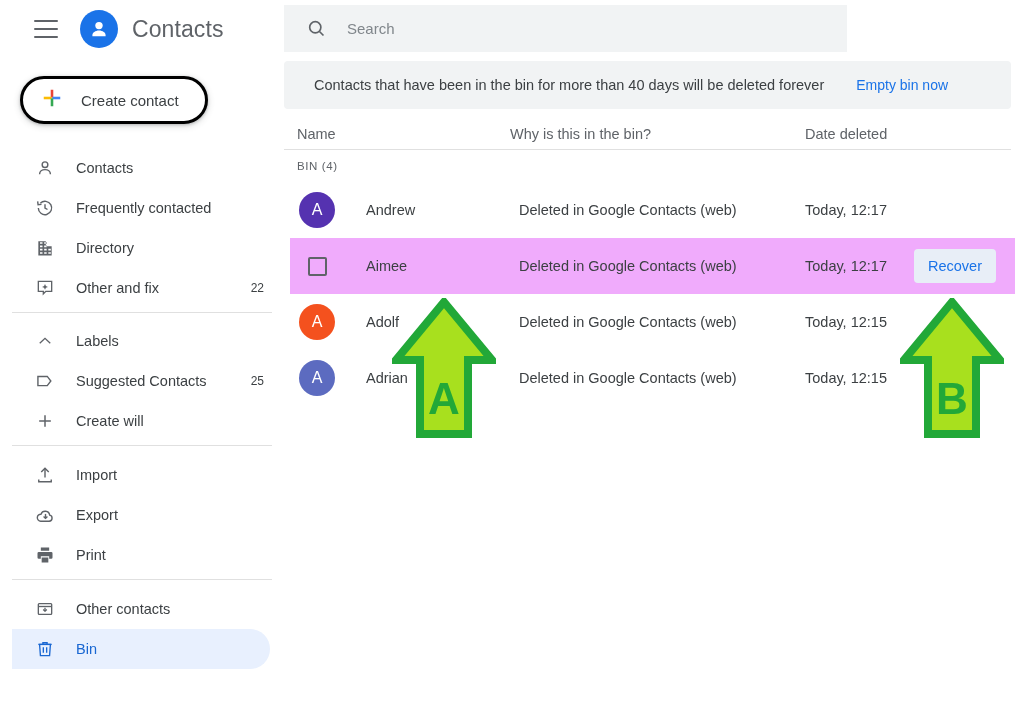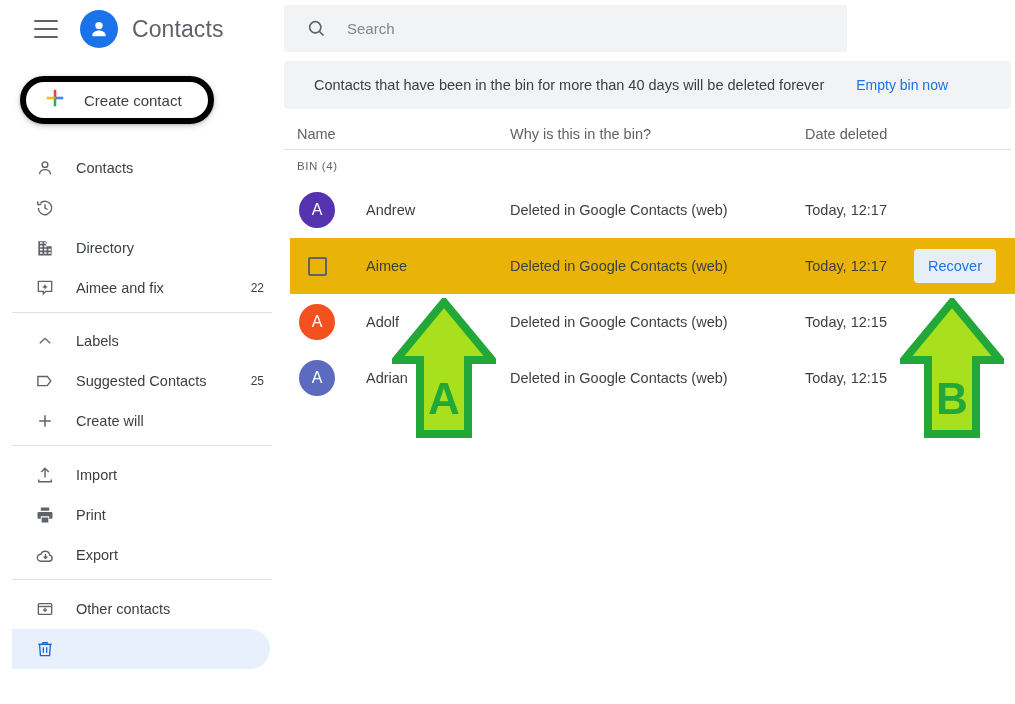--- a/index.html
+++ b/index.html
@@ -34,21 +34,21 @@
   }
   .brand-title {
     margin-left: 14px; font-size: 23px; color: #5f6368; letter-spacing: .1px;
     white-space: nowrap;
   }
 
   .create-btn {
     position: absolute; left: 8px; top: 76px;
     height: 48px; padding: 0 26px 0 18px;
     display: flex; align-items: center; gap: 18px;
-    background: #ffffff; border: 6px solid #000000; border-radius: 24px;
+    background: #ffffff; border: 3px solid #000000; border-radius: 24px;
     box-shadow: 0 1px 3px rgba(60,64,67,.30), 0 2px 6px 1px rgba(60,64,67,.14);
     cursor: pointer;
   }
   .create-btn .label { font-size: 15px; color: #3c4043; white-space: nowrap; }
 
   .nav-list { position: absolute; left: 0; width: 280px; }
   .nav-item {
     position: relative; display: flex; align-items: center;
     height: 40px; margin-right: 22px; padding-left: 22px;
     border-top-right-radius: 20px; border-bottom-right-radius: 20px;
@@ -118,36 +118,36 @@
 
   .group-label {
     height: 32px; display: flex; align-items: center;
     padding-left: 17px; font-size: 11.5px; color: #5f6368; letter-spacing: .6px;
   }
 
   .row {
     position: relative; height: 56px; display: flex; align-items: center;
     margin: 0 0 0 10px; cursor: pointer;
   }
-  .row.hovered { background: #eab308; }
+  .row.hovered { background: #f0abfc; }
   .avatar {
     position: absolute; left: 9px; width: 36px; height: 36px; border-radius: 50%;
     display: flex; align-items: center; justify-content: center;
     color: #ffffff; font-size: 16px;
   }
   .checkbox {
     position: absolute; left: 9px; width: 36px; height: 36px;
     display: flex; align-items: center; justify-content: center; cursor: pointer;
   }
   .checkbox i {
     display: block; width: 19px; height: 19px;
     border: 2px solid #5f6368; border-radius: 2px;
   }
   .cell-name { position: absolute; left: 76px; font-size: 14.5px; color: #3c4043; }
-  .cell-why  { position: absolute; left: 220px; font-size: 14.5px; color: #3c4043; }
+  .cell-why  { position: absolute; left: 229px; font-size: 14.5px; color: #3c4043; }
   .cell-date { position: absolute; left: 515px; font-size: 14.5px; color: #3c4043; }
   .recover-btn {
     position: absolute; left: 624px; height: 34px; padding: 0 14px;
     display: flex; align-items: center; justify-content: center;
     background: #e8eef7; border-radius: 4px;
     font-size: 14.5px; color: #1a73e8; font-weight: 500; cursor: pointer;
   }
 
   
   .anno { position: absolute; pointer-events: none; }
@@ -203,39 +203,40 @@
       <span class="nav-count"></span>
     </div>
     <div class="nav-item">
       <span class="nav-ico">
         <svg width="20" height="20" viewBox="0 0 24 24" fill="none" stroke="currentColor" stroke-width="1.7">
           <path d="M4 12a8 8 0 1 0 2.4-5.7"></path>
             <polyline points="3.2,4 3.7,8.1 7.8,7.6"></polyline>
             <polyline points="12,7.6 12,12 15,13.8"></polyline>
         </svg>
       </span>
+      <span class="nav-label">Frequently contacted</span>
       <span class="nav-count"></span>
     </div>
     <div class="nav-item">
       <span class="nav-ico">
         <svg width="20" height="20" viewBox="0 0 24 24" fill="currentColor">
           <path d="M4 21V4h9v6h7v11H4zm2-2h3v-2H6v2zm0-4h3v-2H6v2zm0-4h3V9H6v2zm0-4h3V5H6v2zm5 12h3v-2h-3v2zm0-4h3v-2h-3v2zm0-4h3V9h-3v2zm0-4h3V5h-3v2zm5 12h3v-2h-3v2zm0-4h3v-2h-3v2z"></path>
         </svg>
       </span>
       <span class="nav-label">Directory</span>
       <span class="nav-count"></span>
     </div>
     <div class="nav-item">
       <span class="nav-ico">
         <svg width="20" height="20" viewBox="0 0 24 24" fill="none" stroke="currentColor" stroke-width="1.6">
           <path d="M4 4h16v12H13l-3 3v-3H4z"></path>
             <path d="M12 7.2l1.1 2.4 2.4 1.1-2.4 1.1L12 14.2l-1.1-2.4L8.5 10.7l2.4-1.1z" fill="currentColor" stroke="none"></path>
         </svg>
       </span>
-      <span class="nav-label">Aimee and fix</span>
+      <span class="nav-label">Other and fix</span>
       <span class="nav-count">22</span>
     </div>
   </div>
 
   <div class="nav-divider" style="top:312px"></div>
 
   <div class="nav-list" style="top:321px">
     <div class="nav-item">
       <span class="nav-ico">
         <svg width="18" height="18" viewBox="0 0 24 24" fill="none" stroke="currentColor" stroke-width="1.8">
@@ -275,36 +276,36 @@
           <polyline points="7.5,8.5 12,4 16.5,8.5"></polyline>
             <line x1="12" y1="4" x2="12" y2="15"></line>
             <path d="M4.5 17.5v2.5h15v-2.5"></path>
         </svg>
       </span>
       <span class="nav-label">Import</span>
       <span class="nav-count"></span>
     </div>
     <div class="nav-item">
       <span class="nav-ico">
-        <svg width="20" height="20" viewBox="0 0 24 24" fill="currentColor">
-          <path d="M7 3h10v4H7zM4.5 8.5h15a1.5 1.5 0 0 1 1.5 1.5v5a1.5 1.5 0 0 1-1.5 1.5H17v-3H7v3H4.5A1.5 1.5 0 0 1 3 15v-5a1.5 1.5 0 0 1 1.5-1.5zM8 15h8v6H8z"></path>
-        </svg>
-      </span>
-      <span class="nav-label">Print</span>
-      <span class="nav-count"></span>
-    </div>
-    <div class="nav-item">
-      <span class="nav-ico">
         <svg width="21" height="21" viewBox="0 0 24 24" fill="none" stroke="currentColor" stroke-width="1.6">
           <path d="M6.5 18.5a4 4 0 0 1 .3-8 5.2 5.2 0 0 1 10 1.1 3.5 3.5 0 0 1-.6 6.9z"></path>
           <polyline points="9.8,13.2 12,15.3 14.2,13.2"></polyline>
             <line x1="12" y1="10.2" x2="12" y2="15.3"></line>
         </svg>
       </span>
       <span class="nav-label">Export</span>
+      <span class="nav-count"></span>
+    </div>
+    <div class="nav-item">
+      <span class="nav-ico">
+        <svg width="20" height="20" viewBox="0 0 24 24" fill="currentColor">
+          <path d="M7 3h10v4H7zM4.5 8.5h15a1.5 1.5 0 0 1 1.5 1.5v5a1.5 1.5 0 0 1-1.5 1.5H17v-3H7v3H4.5A1.5 1.5 0 0 1 3 15v-5a1.5 1.5 0 0 1 1.5-1.5zM8 15h8v6H8z"></path>
+        </svg>
+      </span>
+      <span class="nav-label">Print</span>
       <span class="nav-count"></span>
     </div>
   </div>
 
   <div class="nav-divider" style="top:579px"></div>
 
   <div class="nav-list" style="top:589px">
     <div class="nav-item">
       <span class="nav-ico">
         <svg width="20" height="20" viewBox="0 0 24 24" fill="none" stroke="currentColor" stroke-width="1.6">
@@ -320,20 +321,21 @@
     <div class="nav-item selected">
       <span class="nav-ico">
         <svg width="20" height="20" viewBox="0 0 24 24" fill="none" stroke="currentColor" stroke-width="1.6">
           <path d="M5.5 6.5h13l-1 13.5h-11z"></path>
             <line x1="4" y1="6.5" x2="20" y2="6.5"></line>
           <path d="M9.5 6.5V4.5h5v2"></path>
             <line x1="10" y1="10" x2="10" y2="16.5"></line>
             <line x1="14" y1="10" x2="14" y2="16.5"></line>
         </svg>
       </span>
+      <span class="nav-label">Bin</span>
       <span class="nav-count"></span>
     </div>
   </div>
 </div>
 
 <div id="main">
 
   <div class="topbar">
     <div class="search-box">
       <span class="search-ico">

